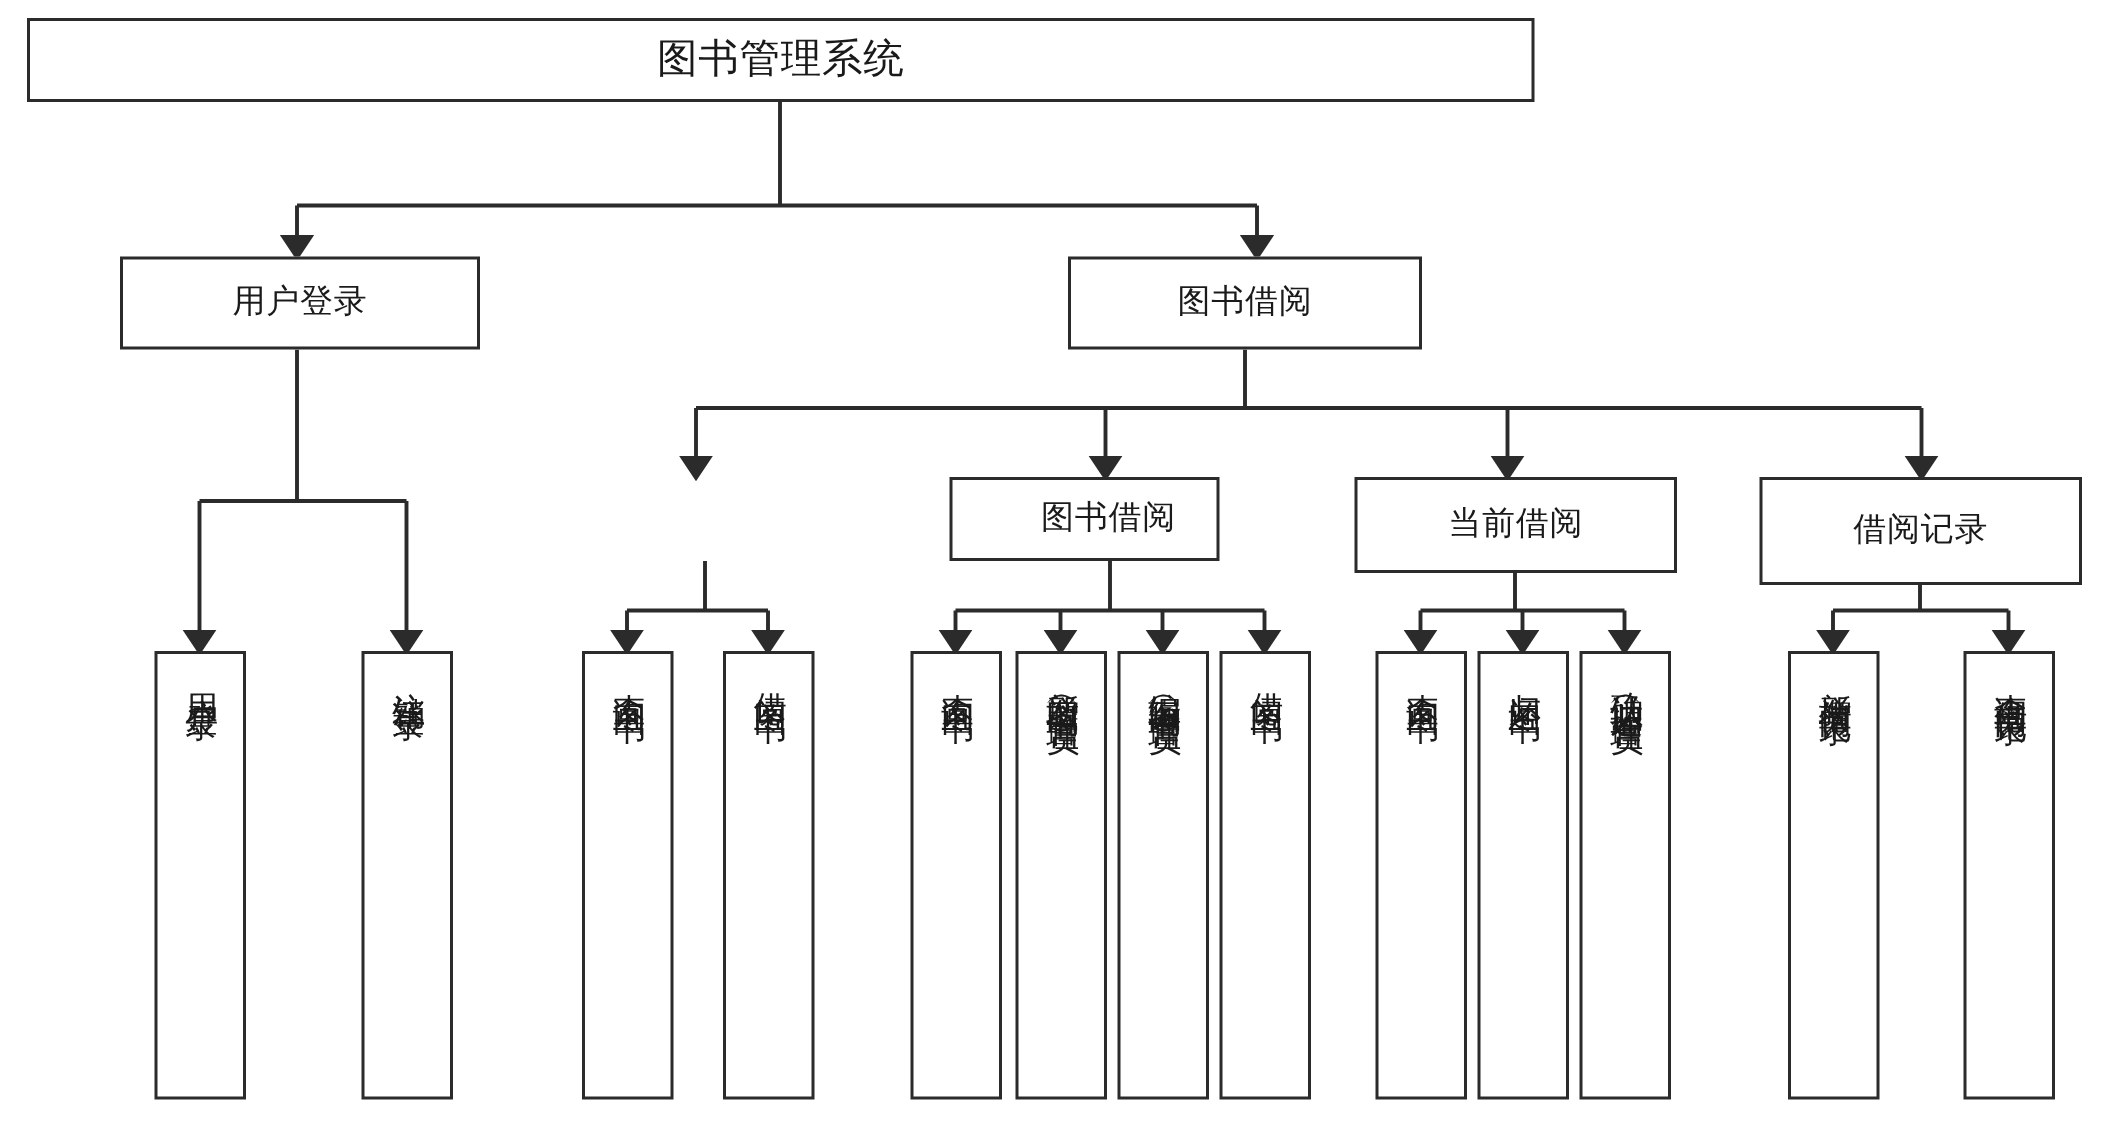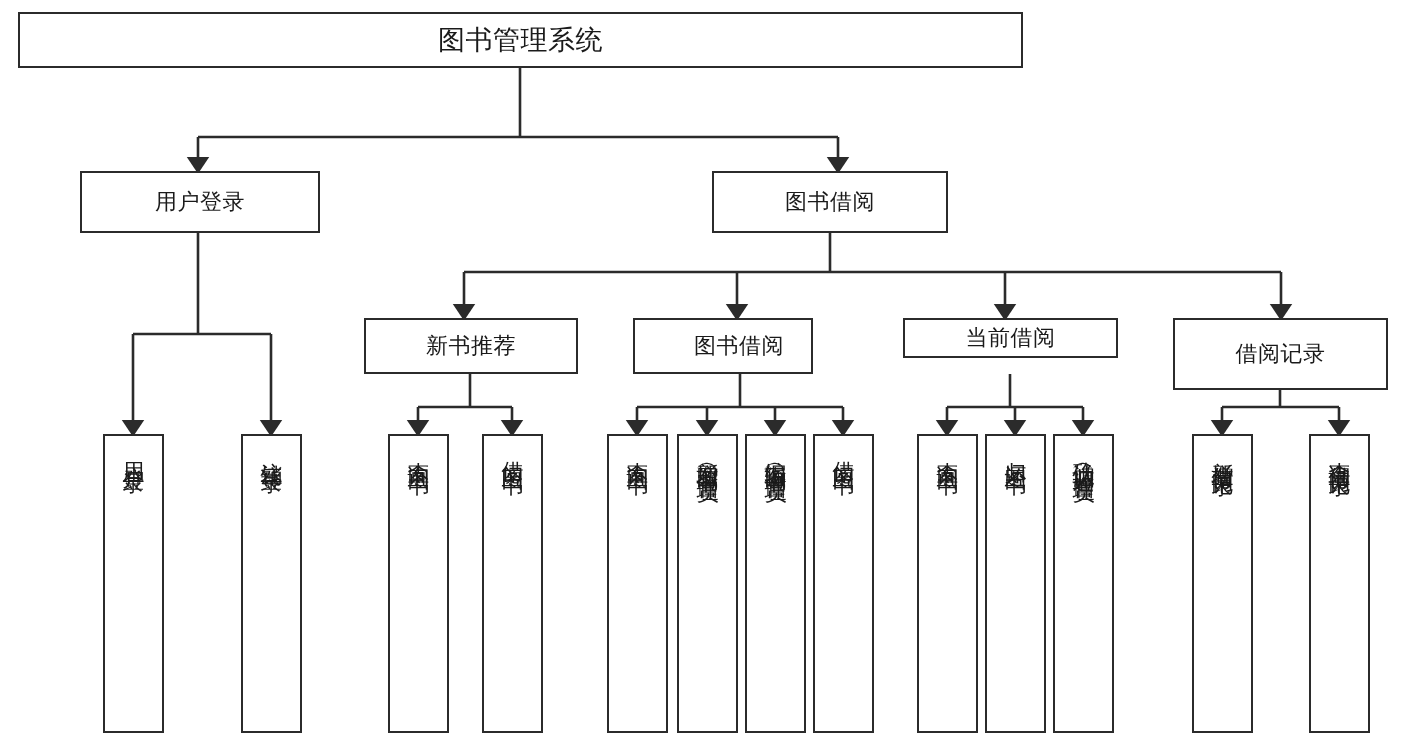--- a/index.html
+++ b/index.html
@@ -135,27 +135,24 @@
     <span class="node-label">图书管理系统</span>
   </div>
 
   <div class="node node-l1" style="left: 80px; top: 171px; width: 240px; height: 62px; background: rgb(255, 255, 255); border-color: rgb(43, 43, 43); color: rgb(26, 26, 26);">
     <span class="node-label">用户登录</span>
   </div>
   <div class="node node-l1" style="left: 712px; top: 171px; width: 236px; height: 62px; background: rgb(255, 255, 255); border-color: rgb(43, 43, 43); color: rgb(26, 26, 26);">
     <span class="node-label">图书借阅</span>
   </div>
 
-  <div class="node node-l2" style="left: 364px; top: 318px; width: 214px; height: 56px; background: rgb(255, 255, 255); border-color: rgb(43, 43, 43); color: rgb(26, 26, 26);">
-    <span class="node-label">新书推荐</span>
-  </div>
   <div class="node node-l2" style="left: 633px; top: 318px; width: 180px; height: 56px; background: rgb(255, 255, 255); border-color: rgb(43, 43, 43); color: rgb(26, 26, 26); padding-left: 32px;">
     <span class="node-label">图书借阅</span>
   </div>
-  <div class="node node-l2" style="left: 903px; top: 318px; width: 215px; height: 40px; background: rgb(255, 255, 255); border-color: rgb(43, 43, 43); color: rgb(26, 26, 26);">
+  <div class="node node-l2" style="left: 903px; top: 318px; width: 215px; height: 64px; background: rgb(255, 255, 255); border-color: rgb(43, 43, 43); color: rgb(26, 26, 26);">
     <span class="node-label">当前借阅</span>
   </div>
   <div class="node node-l2" style="left: 1173px; top: 318px; width: 215px; height: 72px; background: rgb(255, 255, 255); border-color: rgb(43, 43, 43); color: rgb(26, 26, 26);">
     <span class="node-label">借阅记录</span>
   </div>
 
   <div class="node node-leaf" style="left: 103px; top: 434px; width: 61px; height: 299px; background: rgb(255, 255, 255); border-color: rgb(43, 43, 43); color: rgb(26, 26, 26);">
     <span class="node-label">用户登录</span>
   </div>
   <div class="node node-leaf" style="left: 241px; top: 434px; width: 61px; height: 299px; background: rgb(255, 255, 255); border-color: rgb(43, 43, 43); color: rgb(26, 26, 26);">

